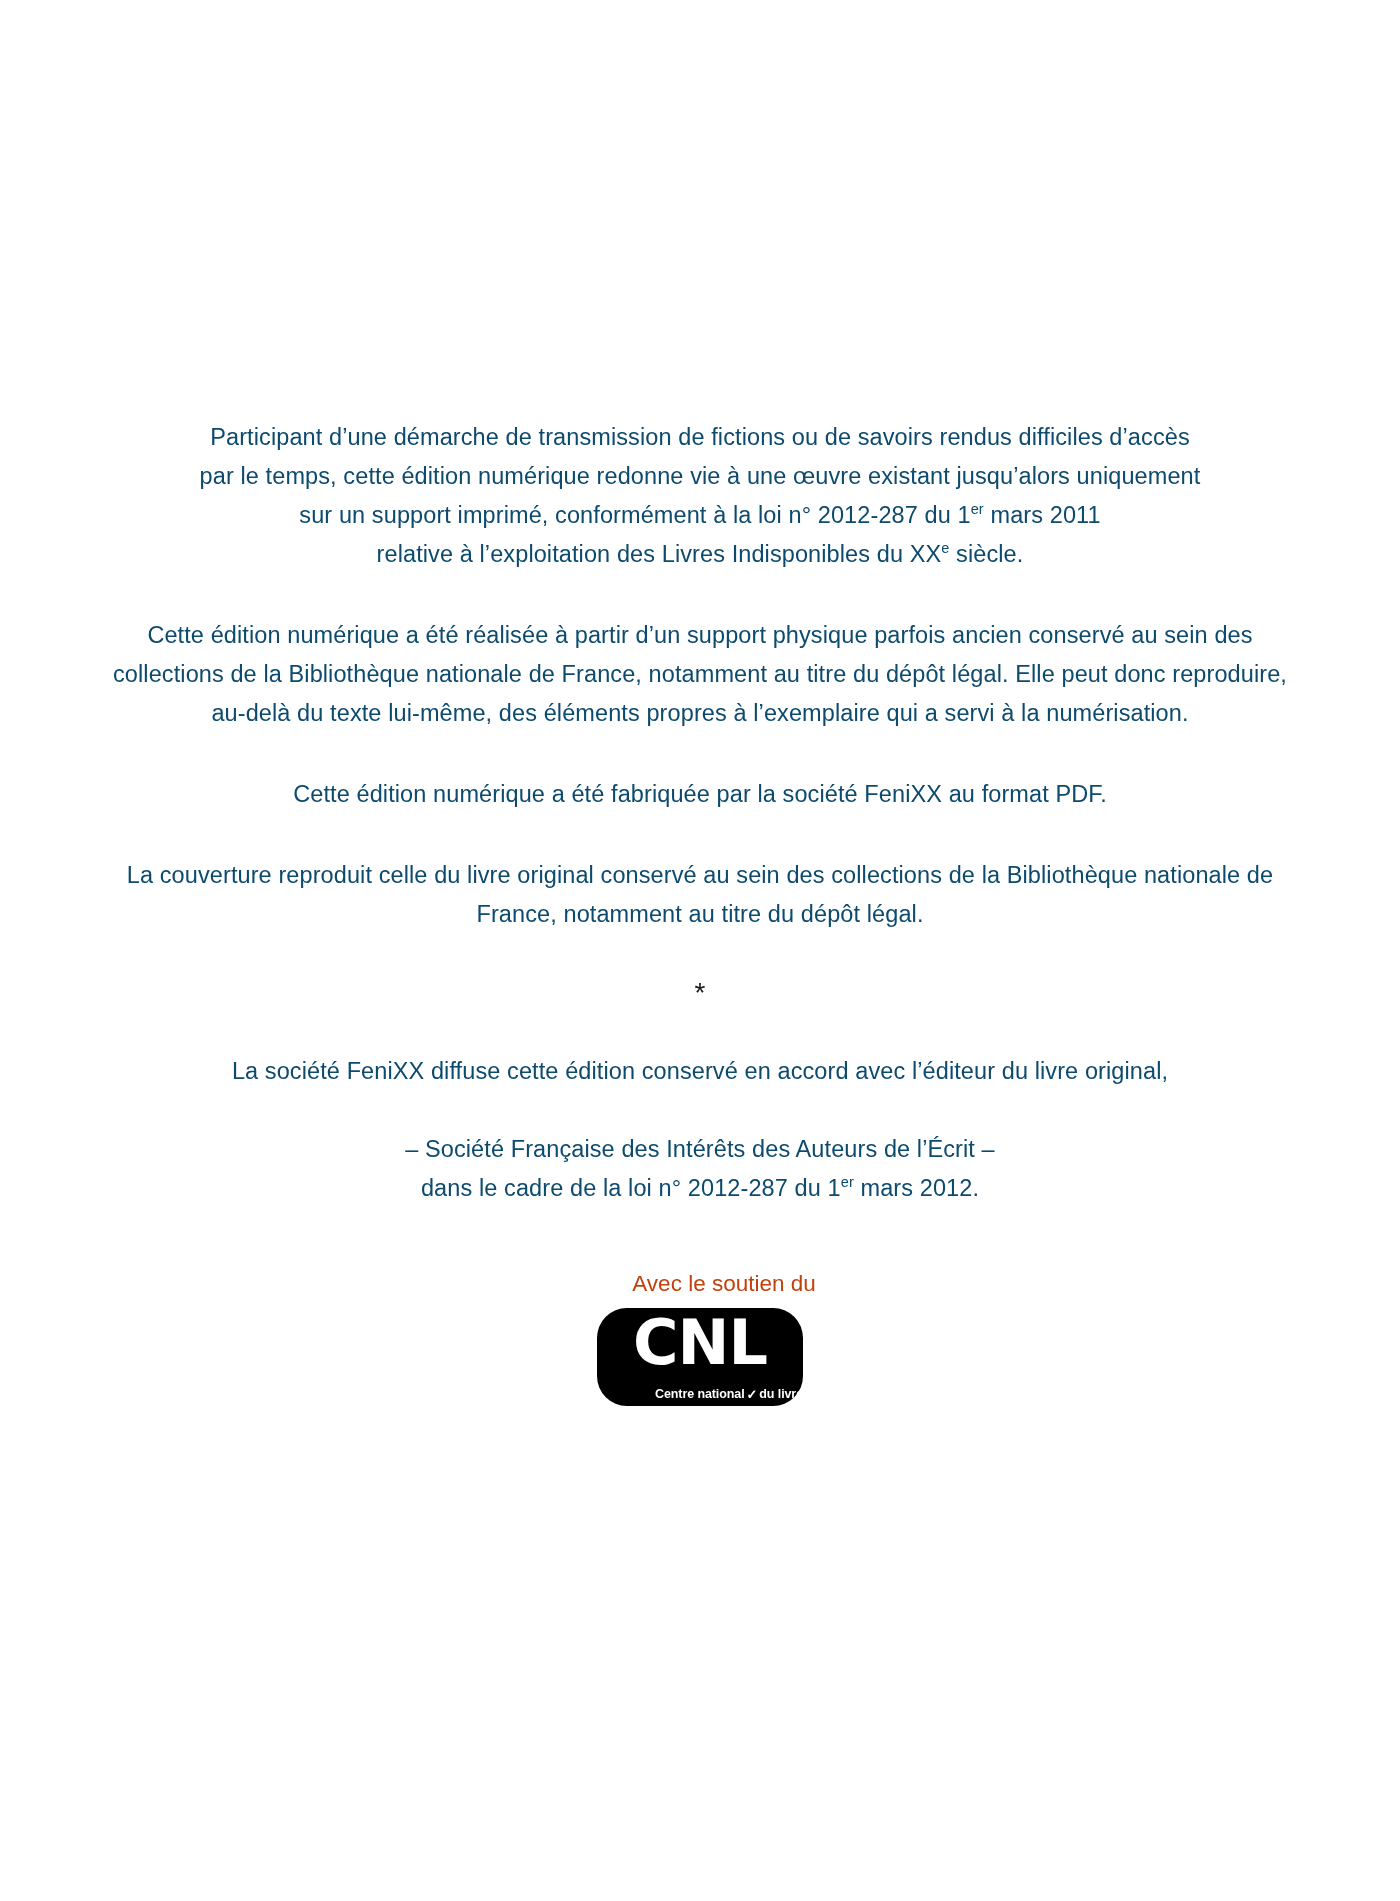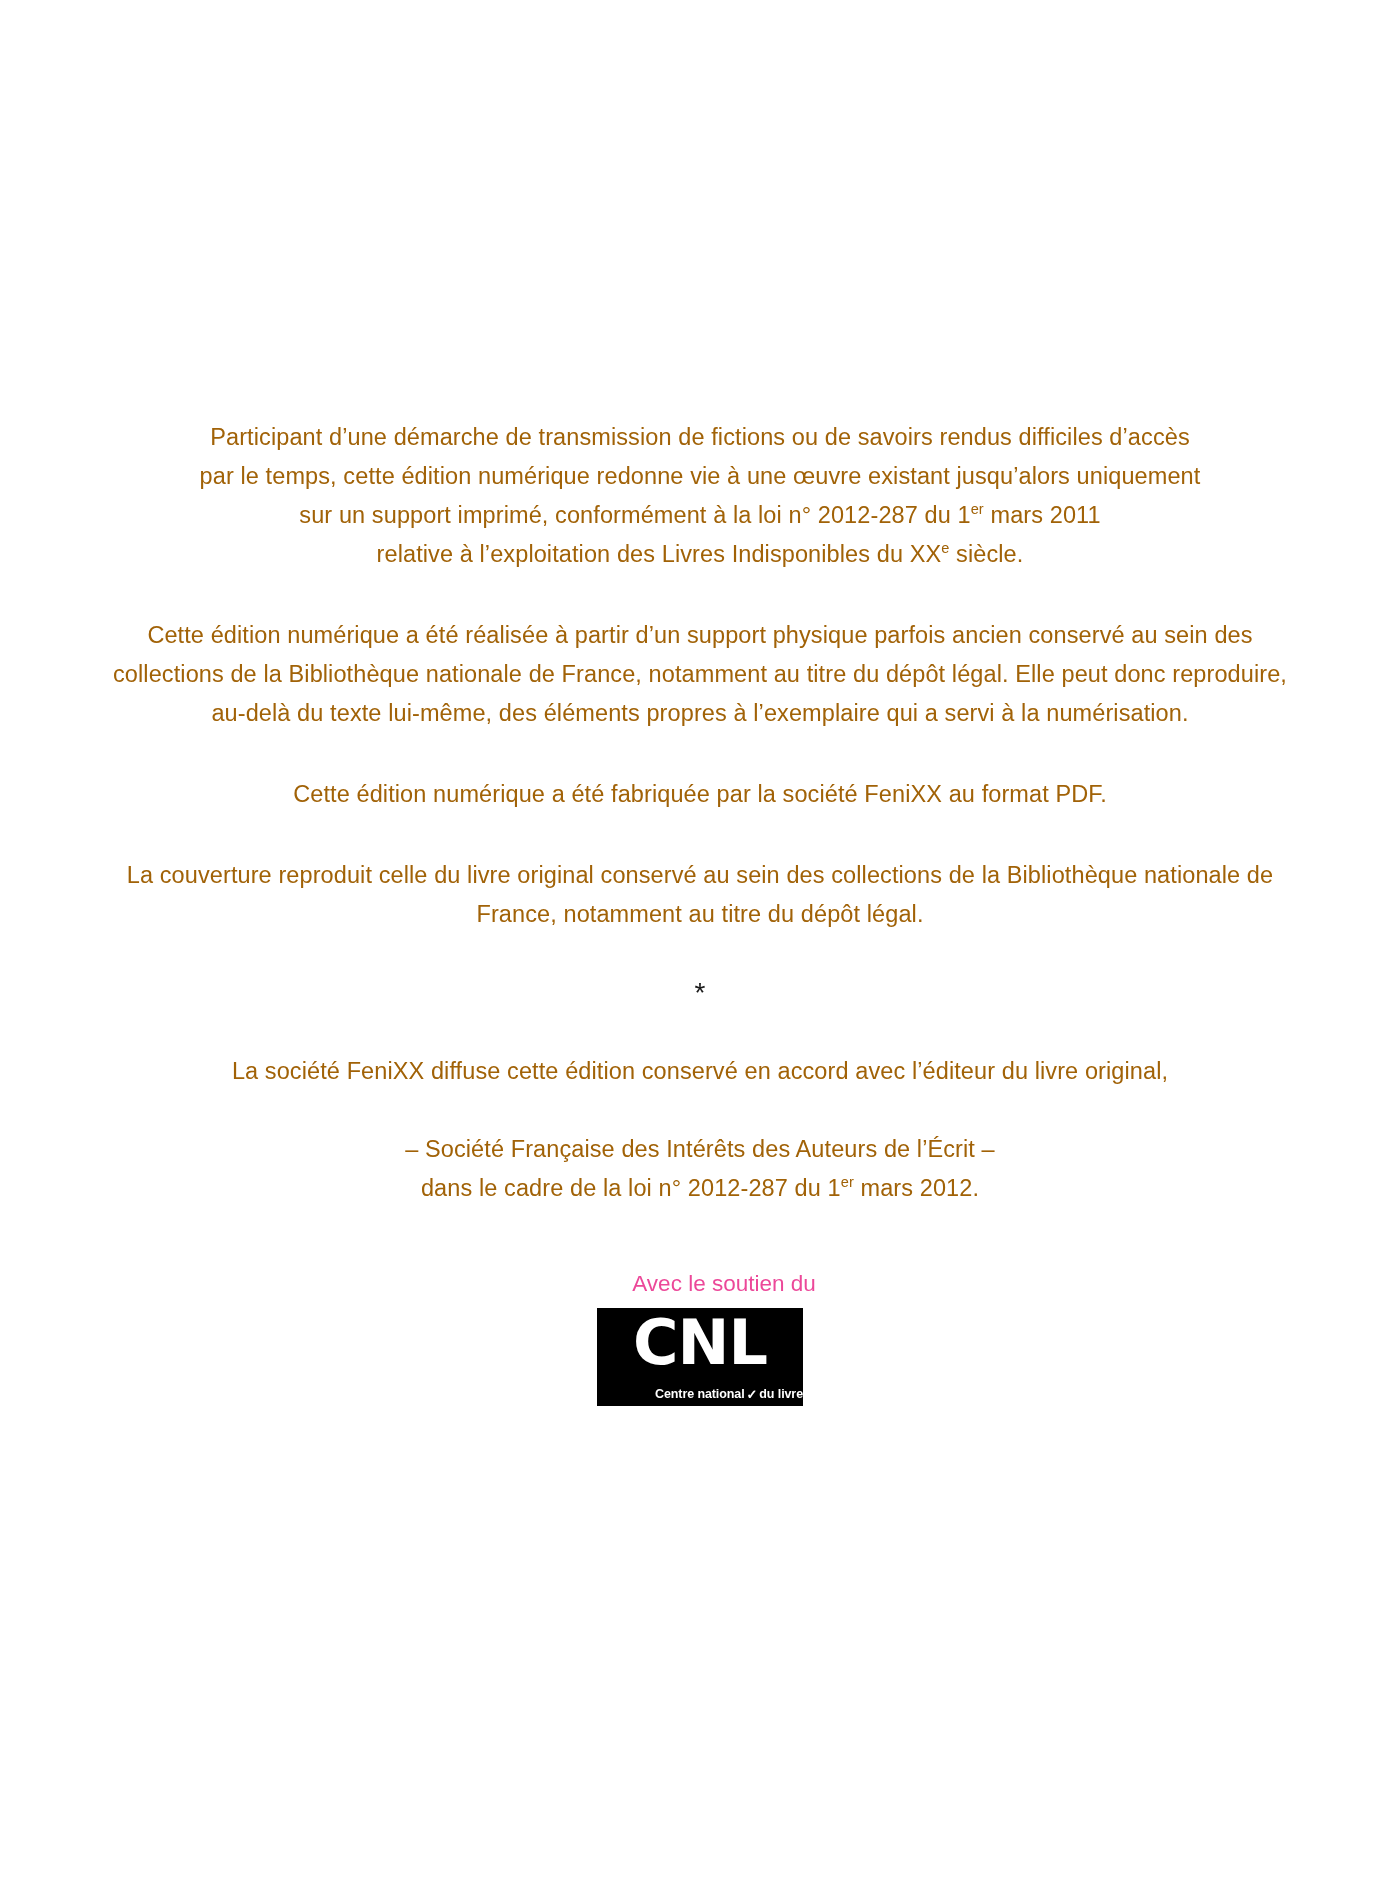--- a/index.html
+++ b/index.html
@@ -27,21 +27,21 @@
     left: 0;
     right: 0;
     top: 418px;
     text-align: center;
   }
   p.para {
     margin: 0;
     font-size: 23.5px;
     line-height: 39px;
     letter-spacing: 0.1px;
-    color: #a16207;
+    color: #0c4a6e;
     padding: 0 110px;
   }
   .gap-1 { height: 42px; }
   .gap-2 { height: 42px; }
   .gap-3 { height: 42px; }
   .gap-star { height: 44px; }
   .gap-after-star { height: 44px; }
   .star {
     font-size: 28px;
     line-height: 30px;
@@ -53,31 +53,32 @@
     line-height: 0;
     margin-top: 12px;
   }
   .logo-block {
     margin-top: 62px;
     text-align: center;
   }
   .logo-caption {
     font-size: 22.5px;
     line-height: 28px;
-    color: #ec4899;
+    color: #c2410c;
     margin-bottom: 10px;
     margin-left: 48px;
   }
   .cnl-logo {
     display: inline-block;
     background: #000000;
     width: 206px;
     height: 98px;
     position: relative;
     text-align: left;
+    border-radius: 30px;
   }
   .cnl-letters {
     position: absolute;
     left: 0;
     right: 0;
     top: 2px;
     text-align: center;
     color: #ffffff;
     font-family: "DejaVu Sans", sans-serif;
     font-weight: bold;

